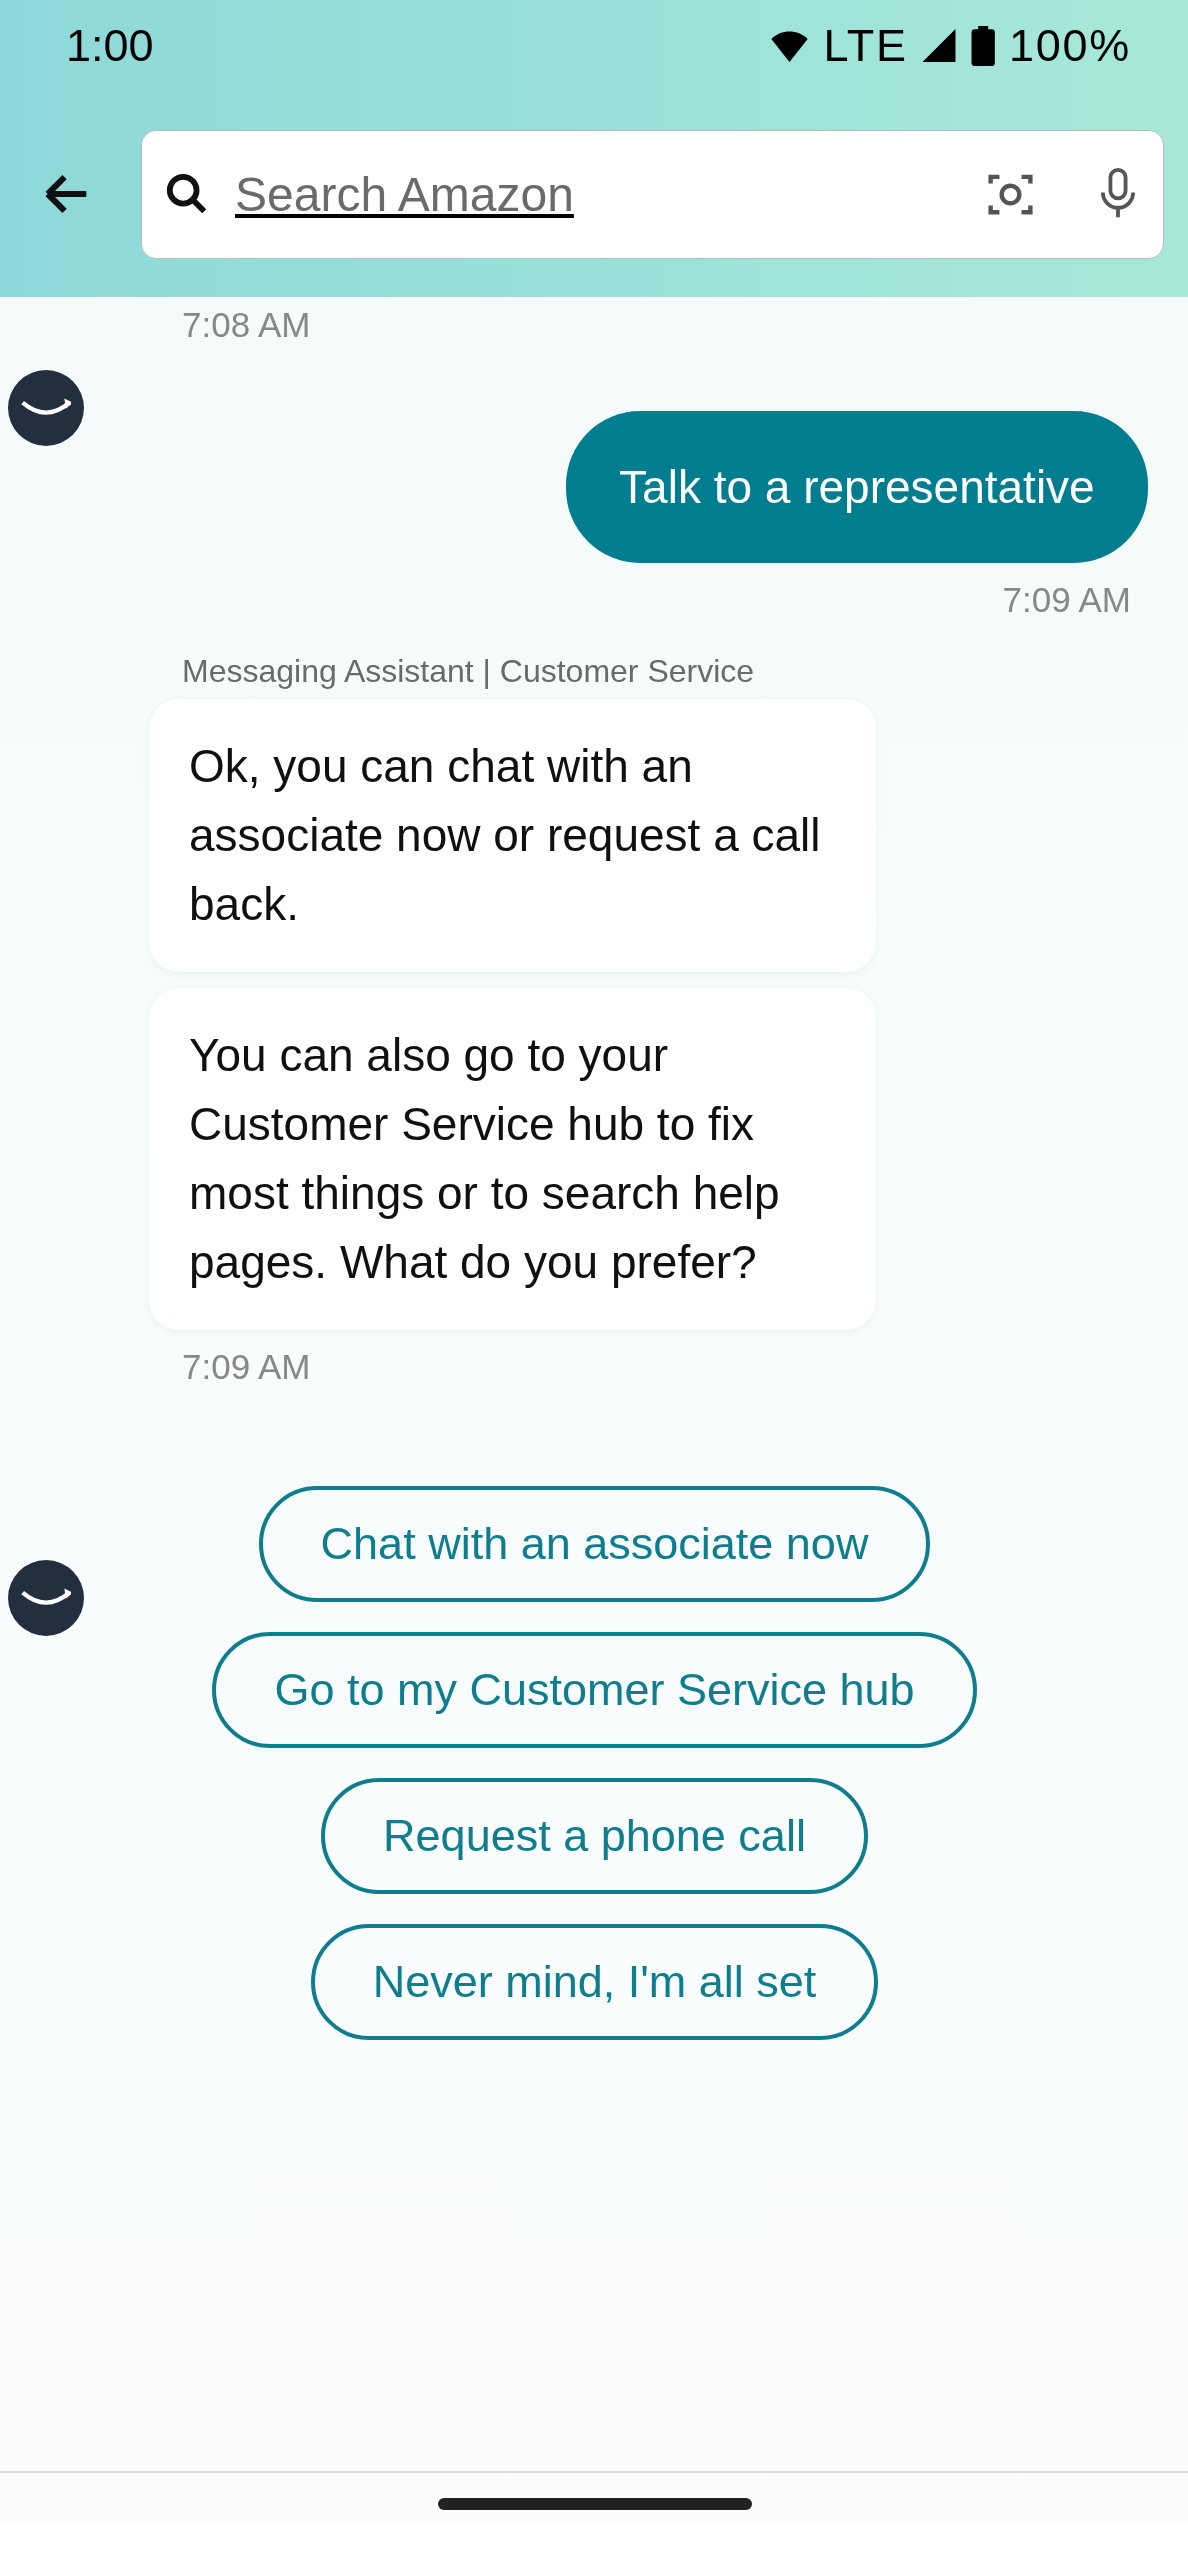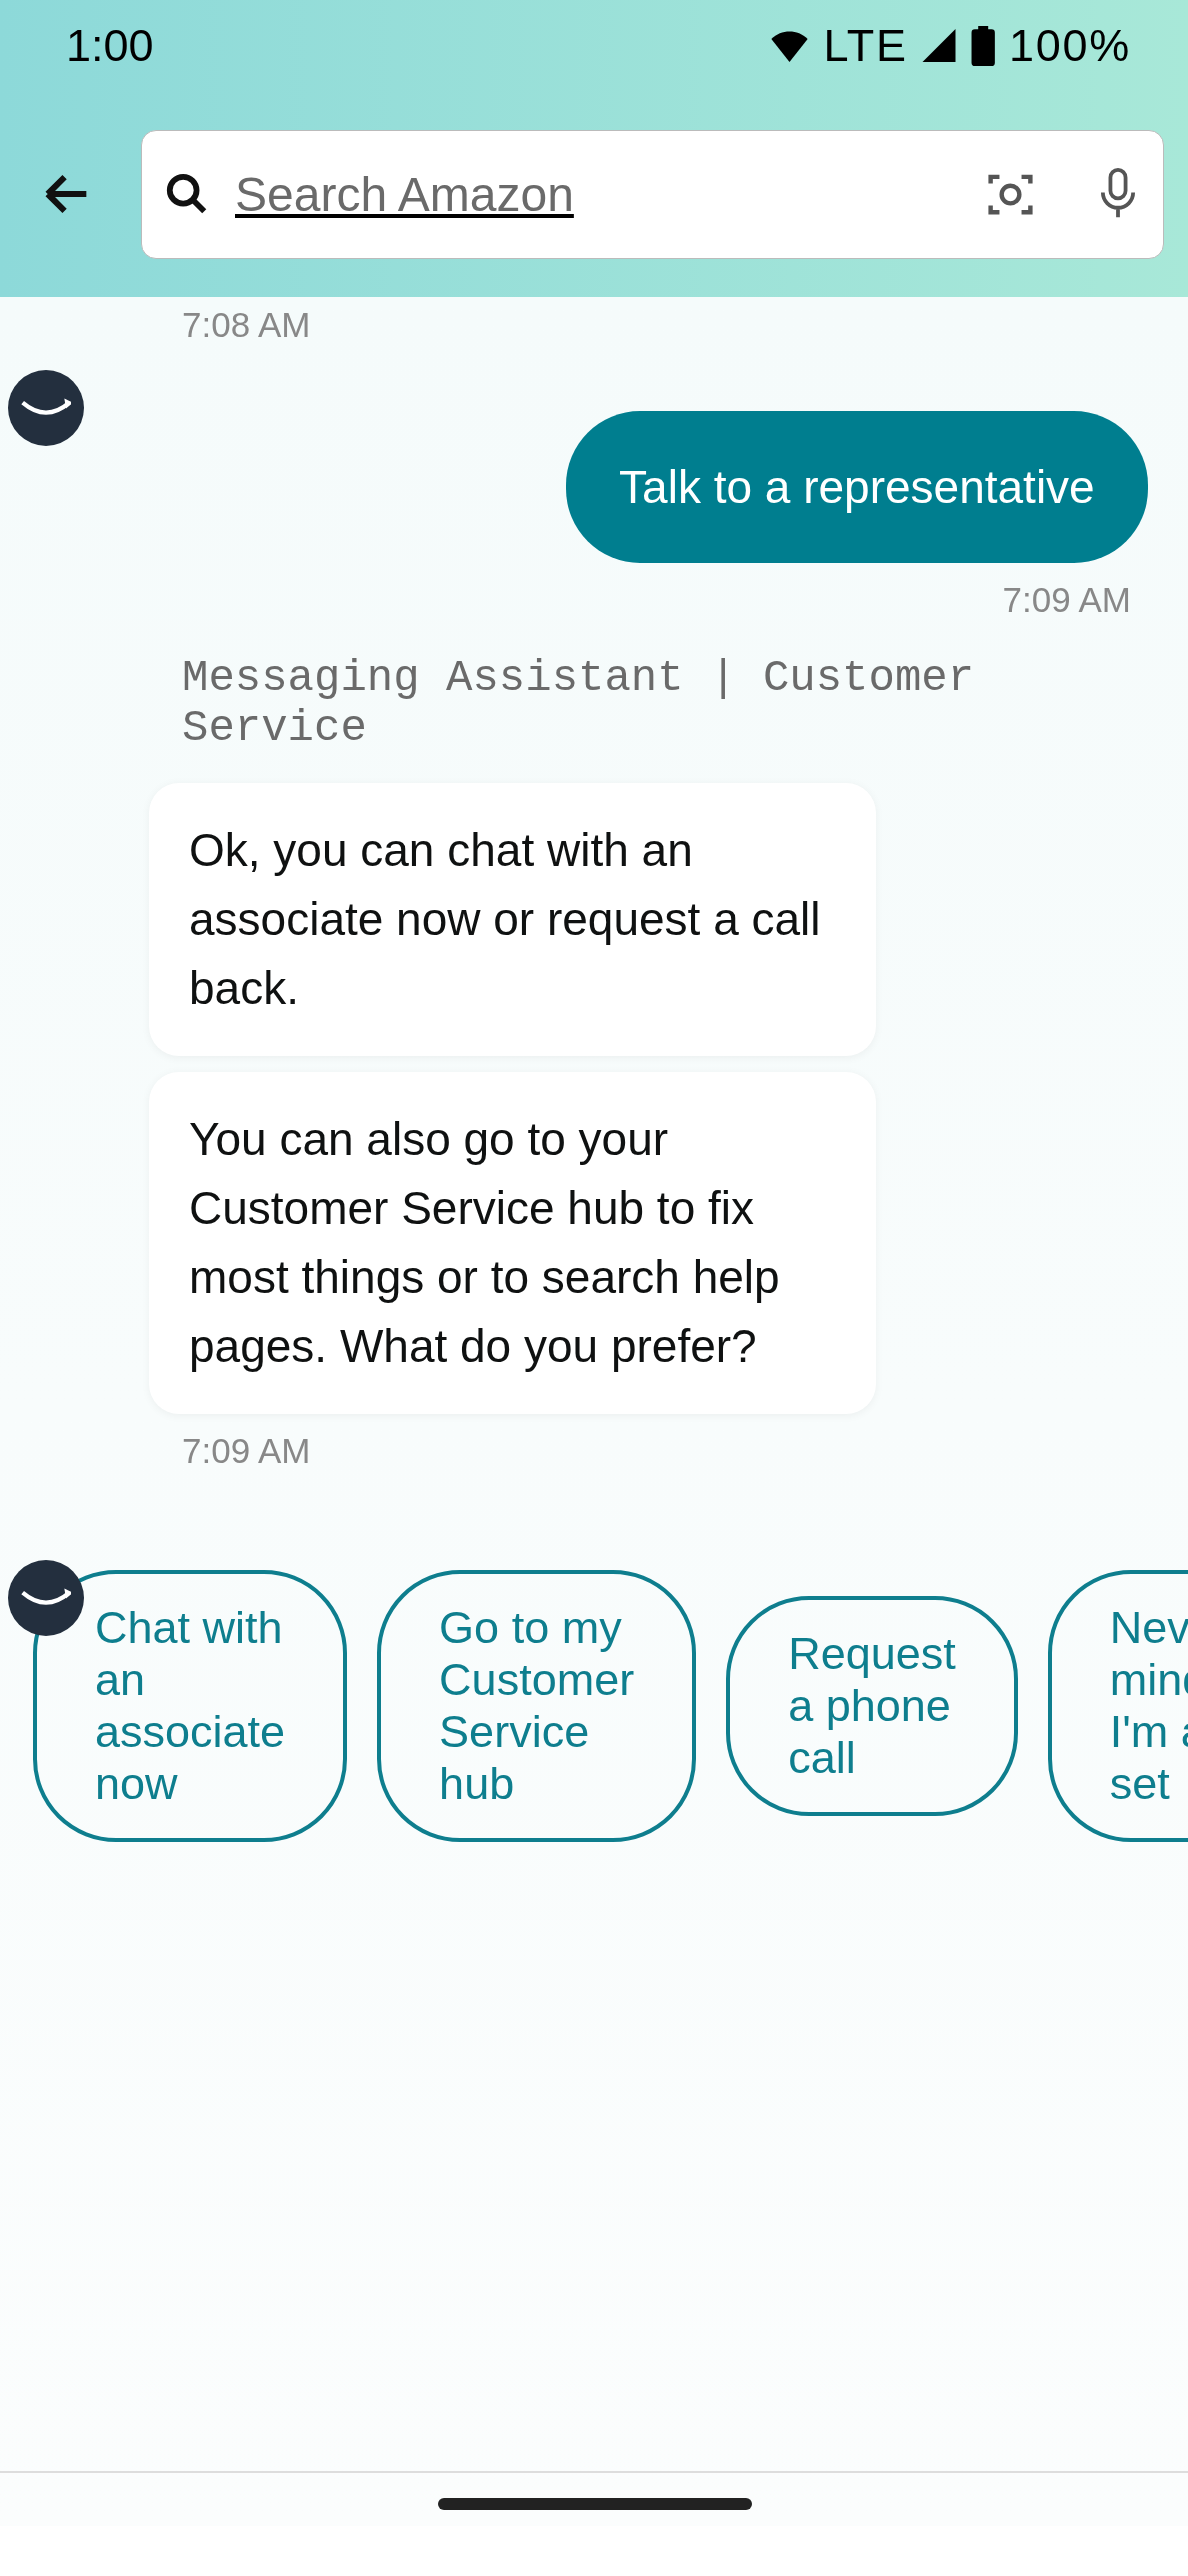--- a/index.html
+++ b/index.html
@@ -80,23 +80,23 @@
     margin-left: auto;
     margin-right: 8.3px;
     width: fit-content;
     max-width: 743px;
   }
   
   .timestamp { font-size: 35px; color: #888; }
   .ts-left { margin-left: 149px; margin-top: 8.3px; margin-bottom: 33px; }
   .ts-right { text-align:right; margin-right: 25px; margin-top: 16.5px; margin-bottom: 33px; }
   
-  .sender-label { font-size: 44px; color: #6a6a6a; margin-left: 149px; margin-bottom: 30px; margin-top: 33px; font-family: Liberation Mono, monospace; }
+  .sender-label { font-size: 32px; color: #6a6a6a; margin-left: 149px; margin-bottom: 9px; margin-top: 33px; }
   
-  .options { display:flex; flex-direction:row; align-items:center; gap: 30px; margin-top: 99px; }
+  .options { display:flex; flex-direction:column; align-items:center; gap: 30px; margin-top: 99px; }
   .option-btn {
     border: 4.1px solid #0e7e8e;
     color: #0e7e8e;
     background: transparent;
     border-radius: 83px;
     padding: 28px 58px;
     font-size: 45px;
     font-weight: 400;
     width: fit-content;
   }

